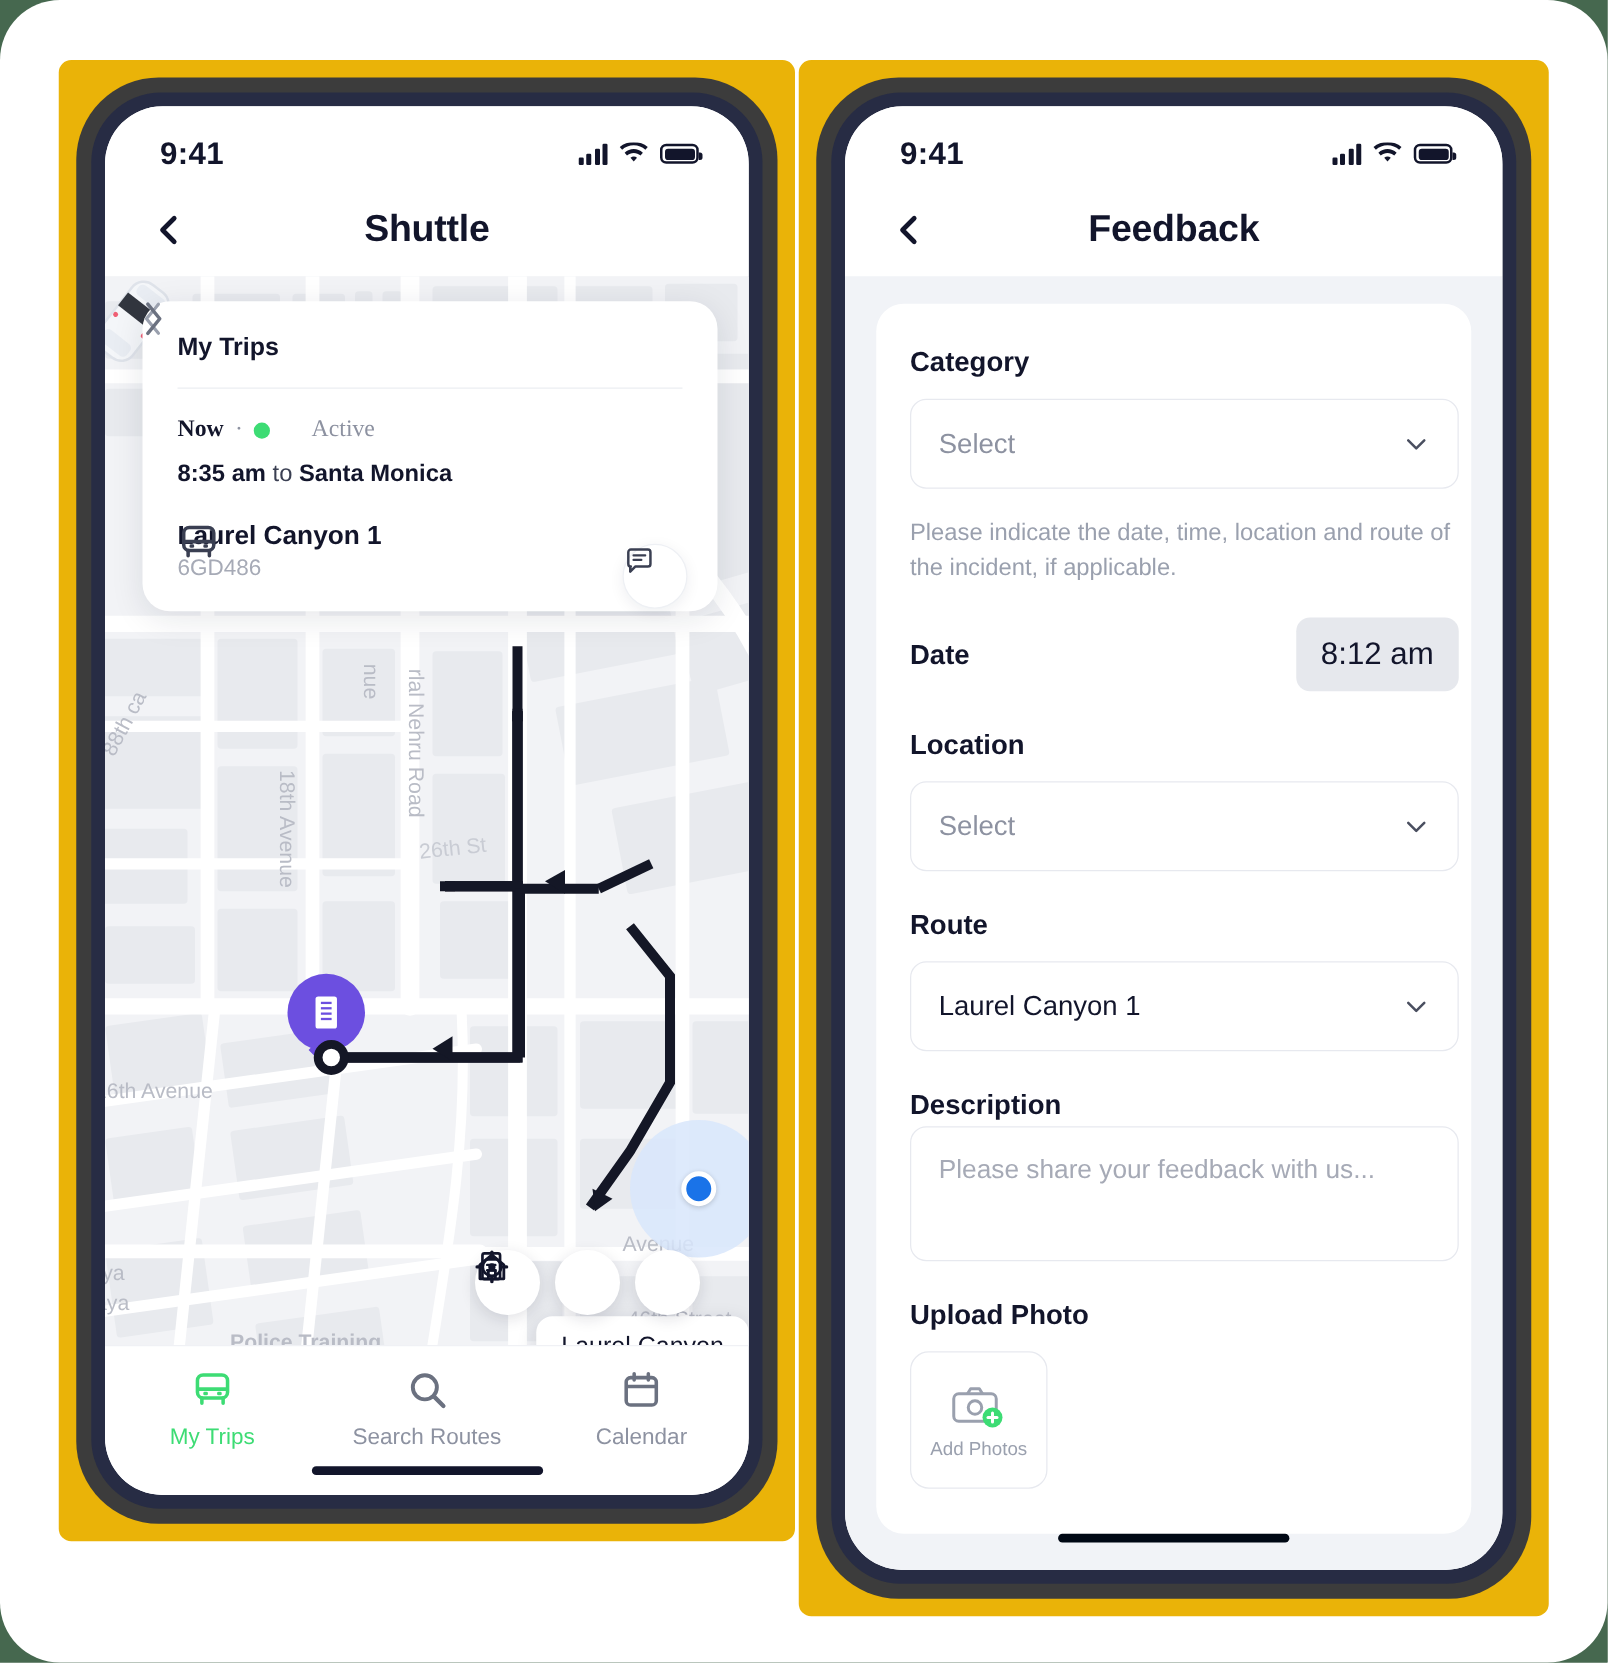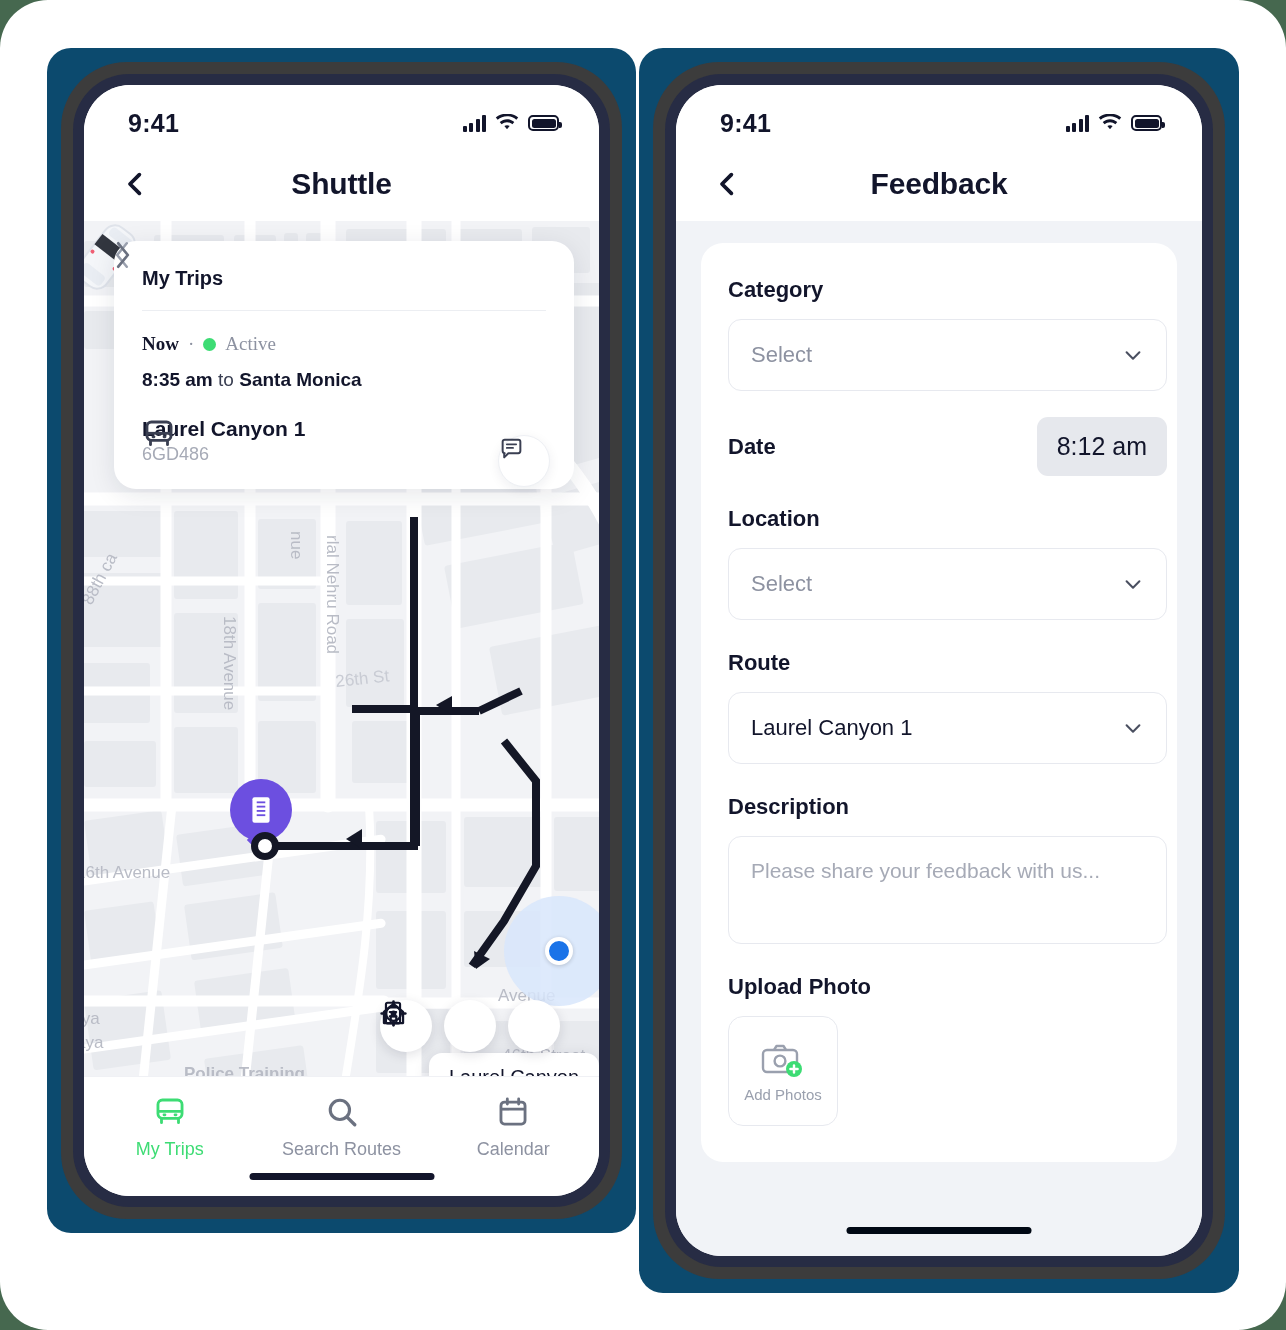--- a/index.html
+++ b/index.html
@@ -13,22 +13,22 @@
     position: absolute;
     left: 0; top: 0;
     width: 1286px; height: 1330px;
     background: #ffffff;
     border-radius: 48px;
   }
 
   
   .phone {
     position: absolute;
-    border-radius: 24px;
-    background: #0c4a6e;
+    border-radius: 10px;
+    background: #eab308;
     padding: 14px;
   }
   .phone-inner {
     width: 100%; height: 100%;
     border-radius: 66px;
     background: #3c3c3c;
     padding: 12px;
   }
   .phone-inner2 {
     width: 100%; height: 100%;
@@ -118,21 +118,21 @@
   .trip-arrows { display:flex; align-items:center; gap: 36px; }
   .trip-arrows svg { cursor:pointer; }
   .trip-status {
     margin-top: 22px; display:flex; align-items:center; gap: 9px;
     font-size: 19px;
     font-family: Liberation Serif, serif;
   }
   .trip-status .now { font-weight: 700; color:#12152b; }
   .trip-status .dot-sep { color:#8d92a1; }
   .trip-status .dot { width:13px;height:13px;border-radius:50%;background:#3ddc74; }
-  .trip-status .act { color:#8d92a1; font-weight: 500; }
+  .trip-status .act { color:#8d92a1; font-weight: 500; margin-left: 24px; }
   .trip-when { margin-top: 14px; font-size: 19px; color:#12152b; }
   .trip-when b { font-weight: 700; }
   .trip-when .mid { font-weight: 400; color:#3a3f52; }
   .trip-row {
     margin-top: 26px; display:flex; align-items:center; gap: 18px;
     position: relative;
   }
   .trip-row .bus-ico { width: 34px; height: 34px; flex: 0 0 34px; }
   .trip-name { font-size: 21px; font-weight: 700; color:#12152b; }
   .trip-plate { font-size: 18px; color:#a6aab6; margin-top: 3px; }
@@ -227,21 +227,21 @@
   .date-row{
     margin-top:26px; display:flex; align-items:center; gap:14px;
   }
   .date-row .dl{ font-size:22px; font-weight:700; color:#12152b; flex:1; }
   .chip{
     background:#e6e8ed; border-radius:11px; padding: 15px 20px;
     font-size:25px; color:#12152b; cursor:pointer; white-space:nowrap;
   }
   .sec{ margin-top:30px; }
   .ta{
-    margin-top:16px; height:108px; border:1px solid #e7e9ef; border-radius:13px;
+    margin-top:4px; height:108px; border:1px solid #e7e9ef; border-radius:13px;
     padding: 22px; font-size:21px; color:#a6aab6; cursor:text;
   }
   .upload{
     margin-top:16px; width:110px;height:110px;
     border:1px solid #e7e9ef; border-radius:15px;
     display:flex; flex-direction:column; align-items:center; justify-content:center;
     gap:6px; cursor:pointer;
   }
   .upload .ul{ font-size:15px; color:#9aa0ae; }
   .submit{
@@ -589,20 +589,21 @@
         <div class="fb-card">
 
           <div class="fb-label">Category</div>
           <div class="fld">
             <span class="val">Select</span>
             <svg width="22" height="22" viewBox="0 0 24 24" fill="none">
               <path d="M5 9l7 7 7-7" stroke="#4a4f60" stroke-width="2.2" stroke-linecap="round" stroke-linejoin="round"></path>
             </svg>
           </div>
 
+          <div class="hint">Please indicate the date, time, location and route of the incident, if applicable.</div>
 
           <div class="date-row">
             <div class="dl">Date</div>
             <div class="chip">8:12 am</div>
           </div>
 
           <div class="sec">
             <div class="fb-label">Location</div>
             <div class="fld">
               <span class="val">Select</span>

